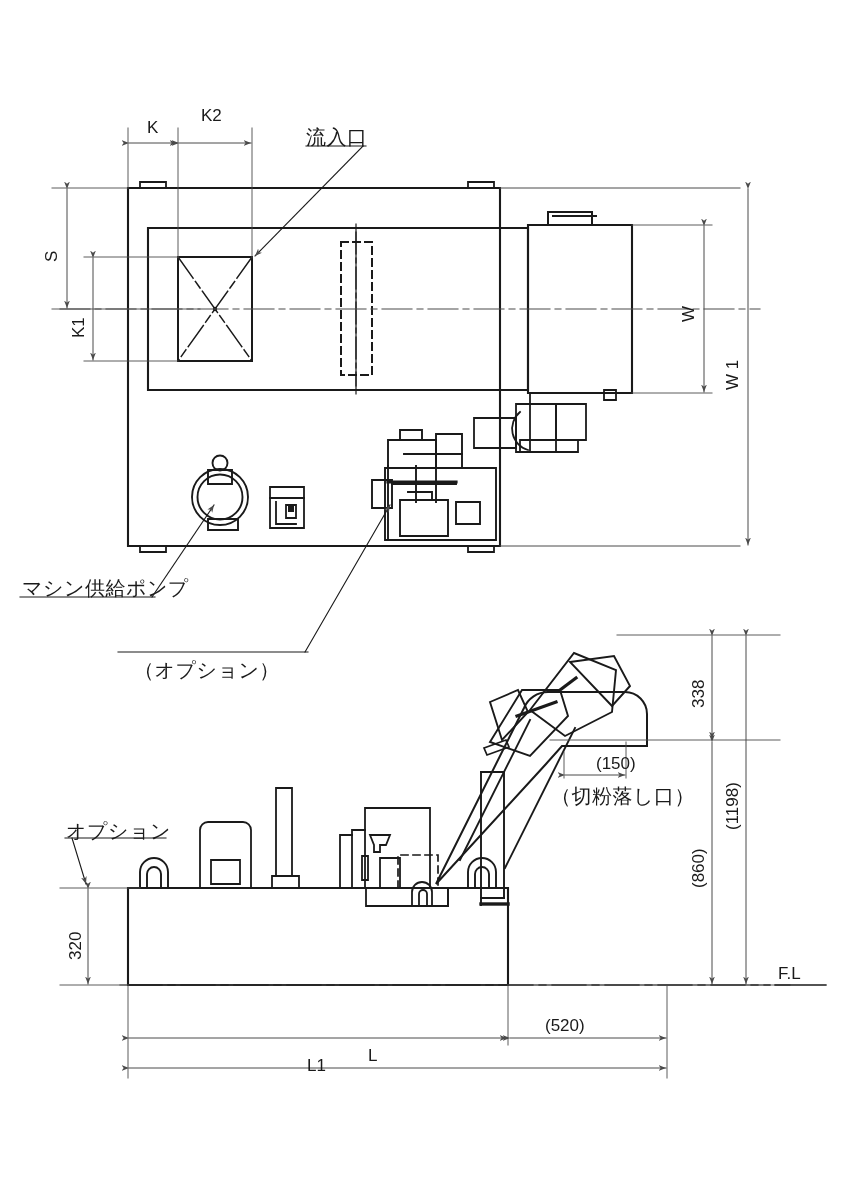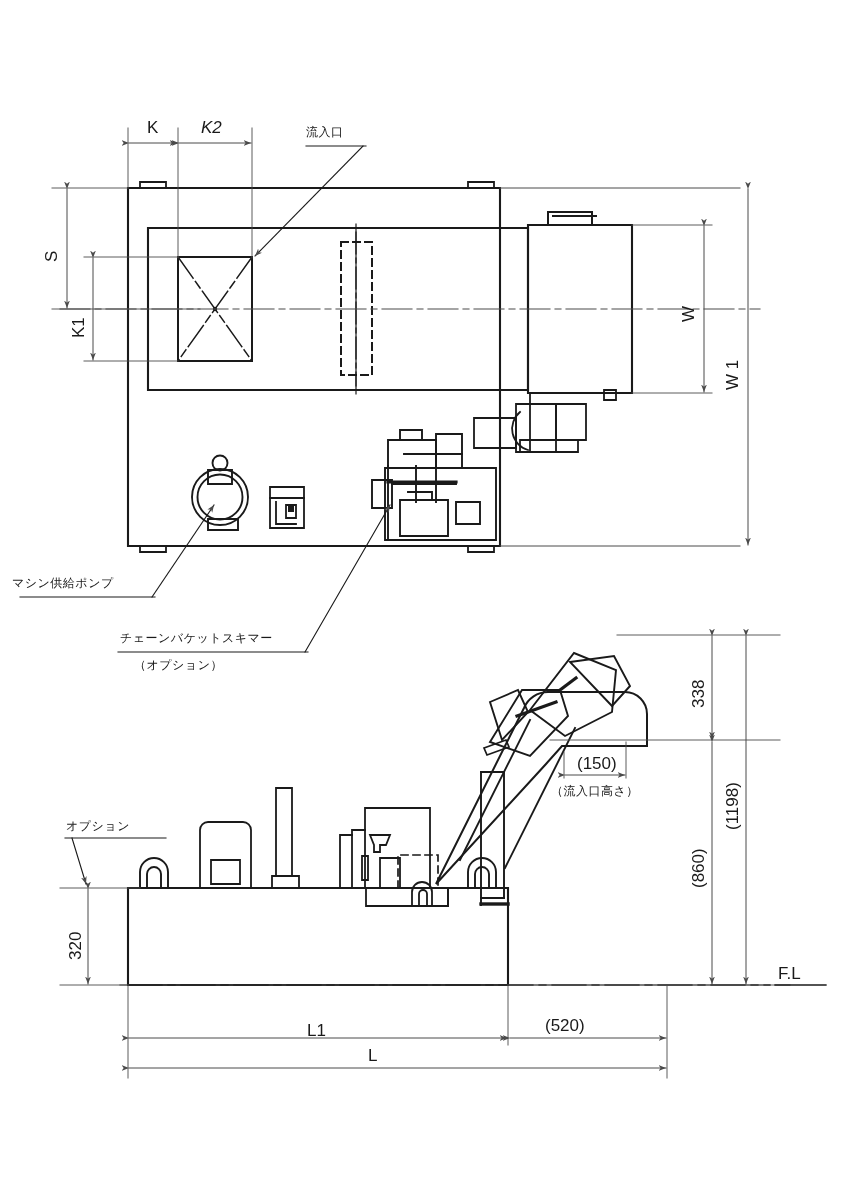--- a/index.html
+++ b/index.html
@@ -1,20 +1,20 @@
 <!DOCTYPE html>
 <html><head>
 <meta charset="utf-8">
 <style>
   html,body{margin:0;padding:0;background:#ffffff;}
   body{width:849px;height:1200px;font-family:"Liberation Sans","DejaVu Sans",sans-serif;}
   #sheet{position:relative;width:849px;height:1200px;overflow:hidden;background:#fff;}
   svg{position:absolute;top:0;left:0;}
   .lbl{position:absolute;font-size:17px;color:#1a1a1a;white-space:nowrap;font-family:"Liberation Sans","DejaVu Sans",sans-serif;}
-  .lbl.jp{font-family:Liberation Sans, sans-serif;font-size:12px;letter-spacing:.5px;}
+  .lbl.jp{font-family:Liberation Sans, sans-serif;font-size:20px;letter-spacing:.5px;}
   .rot{transform-origin:left top;}
 </style>
 </head>
 <body>
 
 <div id="sheet">
 
 <svg width="849" height="1200" viewBox="0 0 849 1200">
   <defs>
     <marker id="ah" markerWidth="10" markerHeight="8" refX="9" refY="4" orient="auto" markerUnits="userSpaceOnUse">
@@ -340,38 +340,37 @@
   </g>
 
   <g stroke-width="1" stroke="#4a4a4a" marker-start="url(#ahs)" marker-end="url(#ahs)">
     <path d="M129,1068 L666,1068"></path>
   </g>
 
   </g>
 </svg>
 
 <div class="lbl" style="left:147px;top:118px;">K</div>
-<div class="lbl" style="left:201px;top:118px;font-style:italic;">K2</div>
+<div class="lbl" style="left:201px;top:106px;">K2</div>
 <div class="lbl rot" style="left:42px;top:262px;transform:rotate(-90deg);">S</div>
 <div class="lbl rot" style="left:69px;top:338px;transform:rotate(-90deg);">K1</div>
 <div class="lbl rot" style="left:679px;top:322px;transform:rotate(-90deg);">W</div>
 <div class="lbl rot" style="left:723px;top:390px;transform:rotate(-90deg);">W 1</div>
 
 <div class="lbl jp" style="left:306px;top:124px;">流入口</div>
-<div class="lbl jp" style="left:12px;top:575px;">マシン供給ポンプ</div>
-<div class="lbl jp" style="left:120px;top:630px;">チェーンバケットスキマー</div>
+<div class="lbl jp" style="left:22px;top:575px;">マシン供給ポンプ</div>
 <div class="lbl jp" style="left:134px;top:657px;">（オプション）</div>
 
 <div class="lbl rot" style="left:689px;top:708px;transform:rotate(-90deg);">338</div>
 <div class="lbl rot" style="left:689px;top:888px;transform:rotate(-90deg);">(860)</div>
 <div class="lbl rot" style="left:723px;top:830px;transform:rotate(-90deg);">(1198)</div>
-<div class="lbl" style="left:577px;top:754px;">(150)</div>
-<div class="lbl jp" style="left:551px;top:783px;">（流入口高さ）</div>
+<div class="lbl" style="left:596px;top:754px;">(150)</div>
+<div class="lbl jp" style="left:551px;top:783px;">（切粉落し口）</div>
 
 <div class="lbl jp" style="left:66px;top:818px;">オプション</div>
 <div class="lbl rot" style="left:66px;top:960px;transform:rotate(-90deg);">320</div>
 <div class="lbl" style="left:778px;top:964px;">F.L</div>
 
-<div class="lbl" style="left:307px;top:1021px;">L1</div>
+<div class="lbl" style="left:307px;top:1056px;">L1</div>
 <div class="lbl" style="left:545px;top:1016px;">(520)</div>
 <div class="lbl" style="left:368px;top:1046px;">L</div>
 
 </div>
 
 </body></html>

